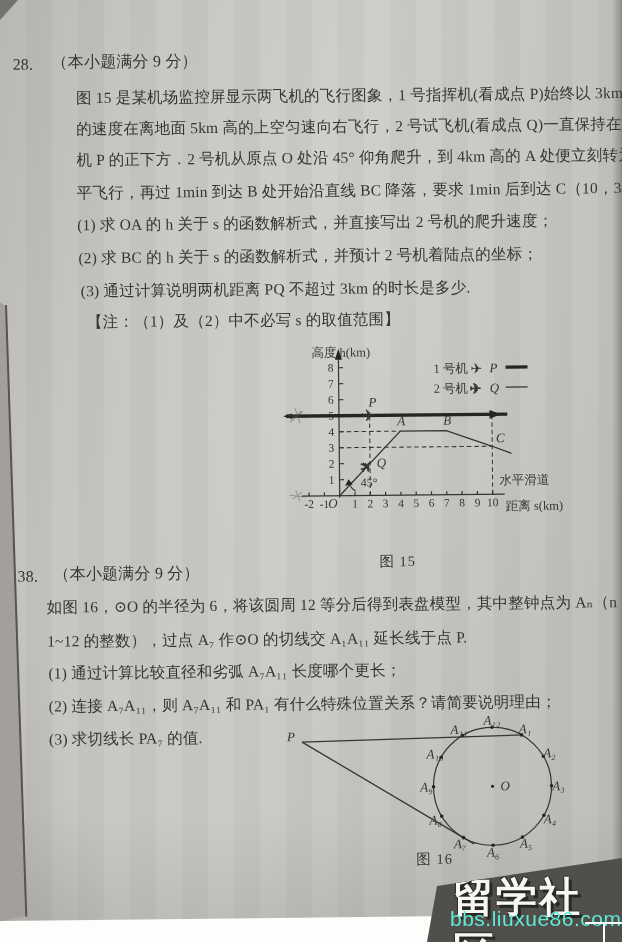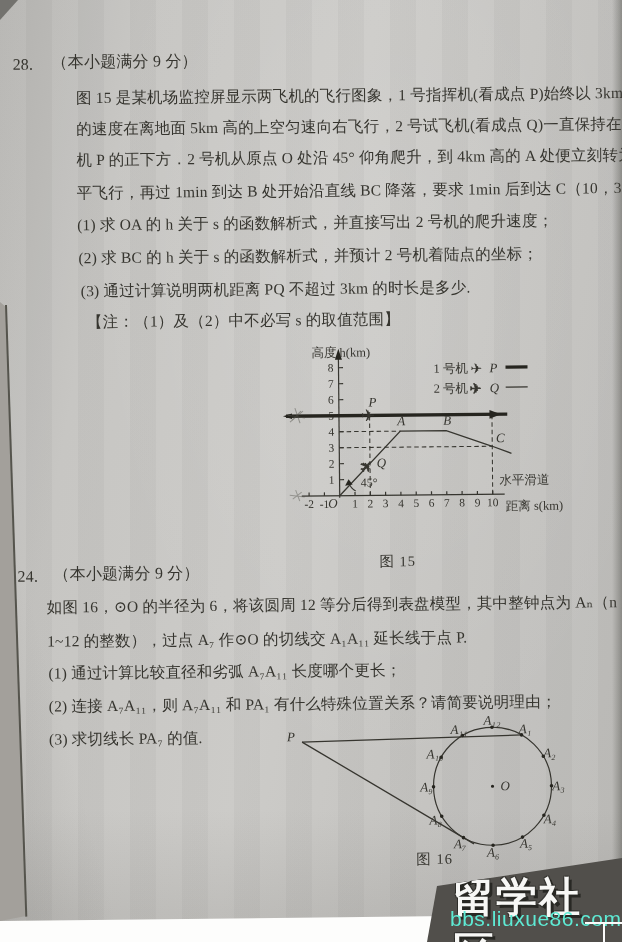--- a/index.html
+++ b/index.html
@@ -156,21 +156,21 @@
         <path d="M33 68 l-9 9"></path>
       </g>
       <g stroke="#55544d" stroke-width="1" opacity="0.45" fill="none">
         <path d="M21 152 l15 2"></path>
         <path d="M27 147 l4 11"></path>
         <path d="M24 156 l9 -7"></path>
       </g>
     </svg>
   <div class="caption" style="left:378px;top:521px;margin-top:32px;">图 15</div>
 
-  <div class="tline pnum" style="left:16px;top:565px;">24.</div>
+  <div class="tline pnum" style="left:16px;top:565px;">38.</div>
   <div class="tline pnum" style="left:52px;top:562px;">（本小题满分 9 分）</div>
   <div class="tline" style="left:45px;top:595px;">如图 16，⊙O 的半径为 6，将该圆周 12 等分后得到表盘模型，其中整钟点为 Aₙ（n 为</div>
   <div class="tline" style="left:45px;top:629px;">1~12 的整数），过点 A₇ 作⊙O 的切线交 A₁A₁₁ 延长线于点 P.</div>
   <div class="tline" style="left:46px;top:661px;">(1) 通过计算比较直径和劣弧 A₇A₁₁ 长度哪个更长；</div>
   <div class="tline" style="left:46px;top:694px;">(2) 连接 A₇A₁₁，则 A₇A₁₁ 和 PA₁ 有什么特殊位置关系？请简要说明理由；</div>
   <div class="tline" style="left:46px;top:727px;">(3) 求切线长 PA₇ 的值.</div>
 
   <svg id="fig16" width="332" height="165" style="position:absolute;left:278px;top:712px;">
       <circle cx="211" cy="76" r="59" class="ln"></circle>
       <line x1="21" y1="30" x2="240.5" y2="24.90450117671812" class="thin"></line>

